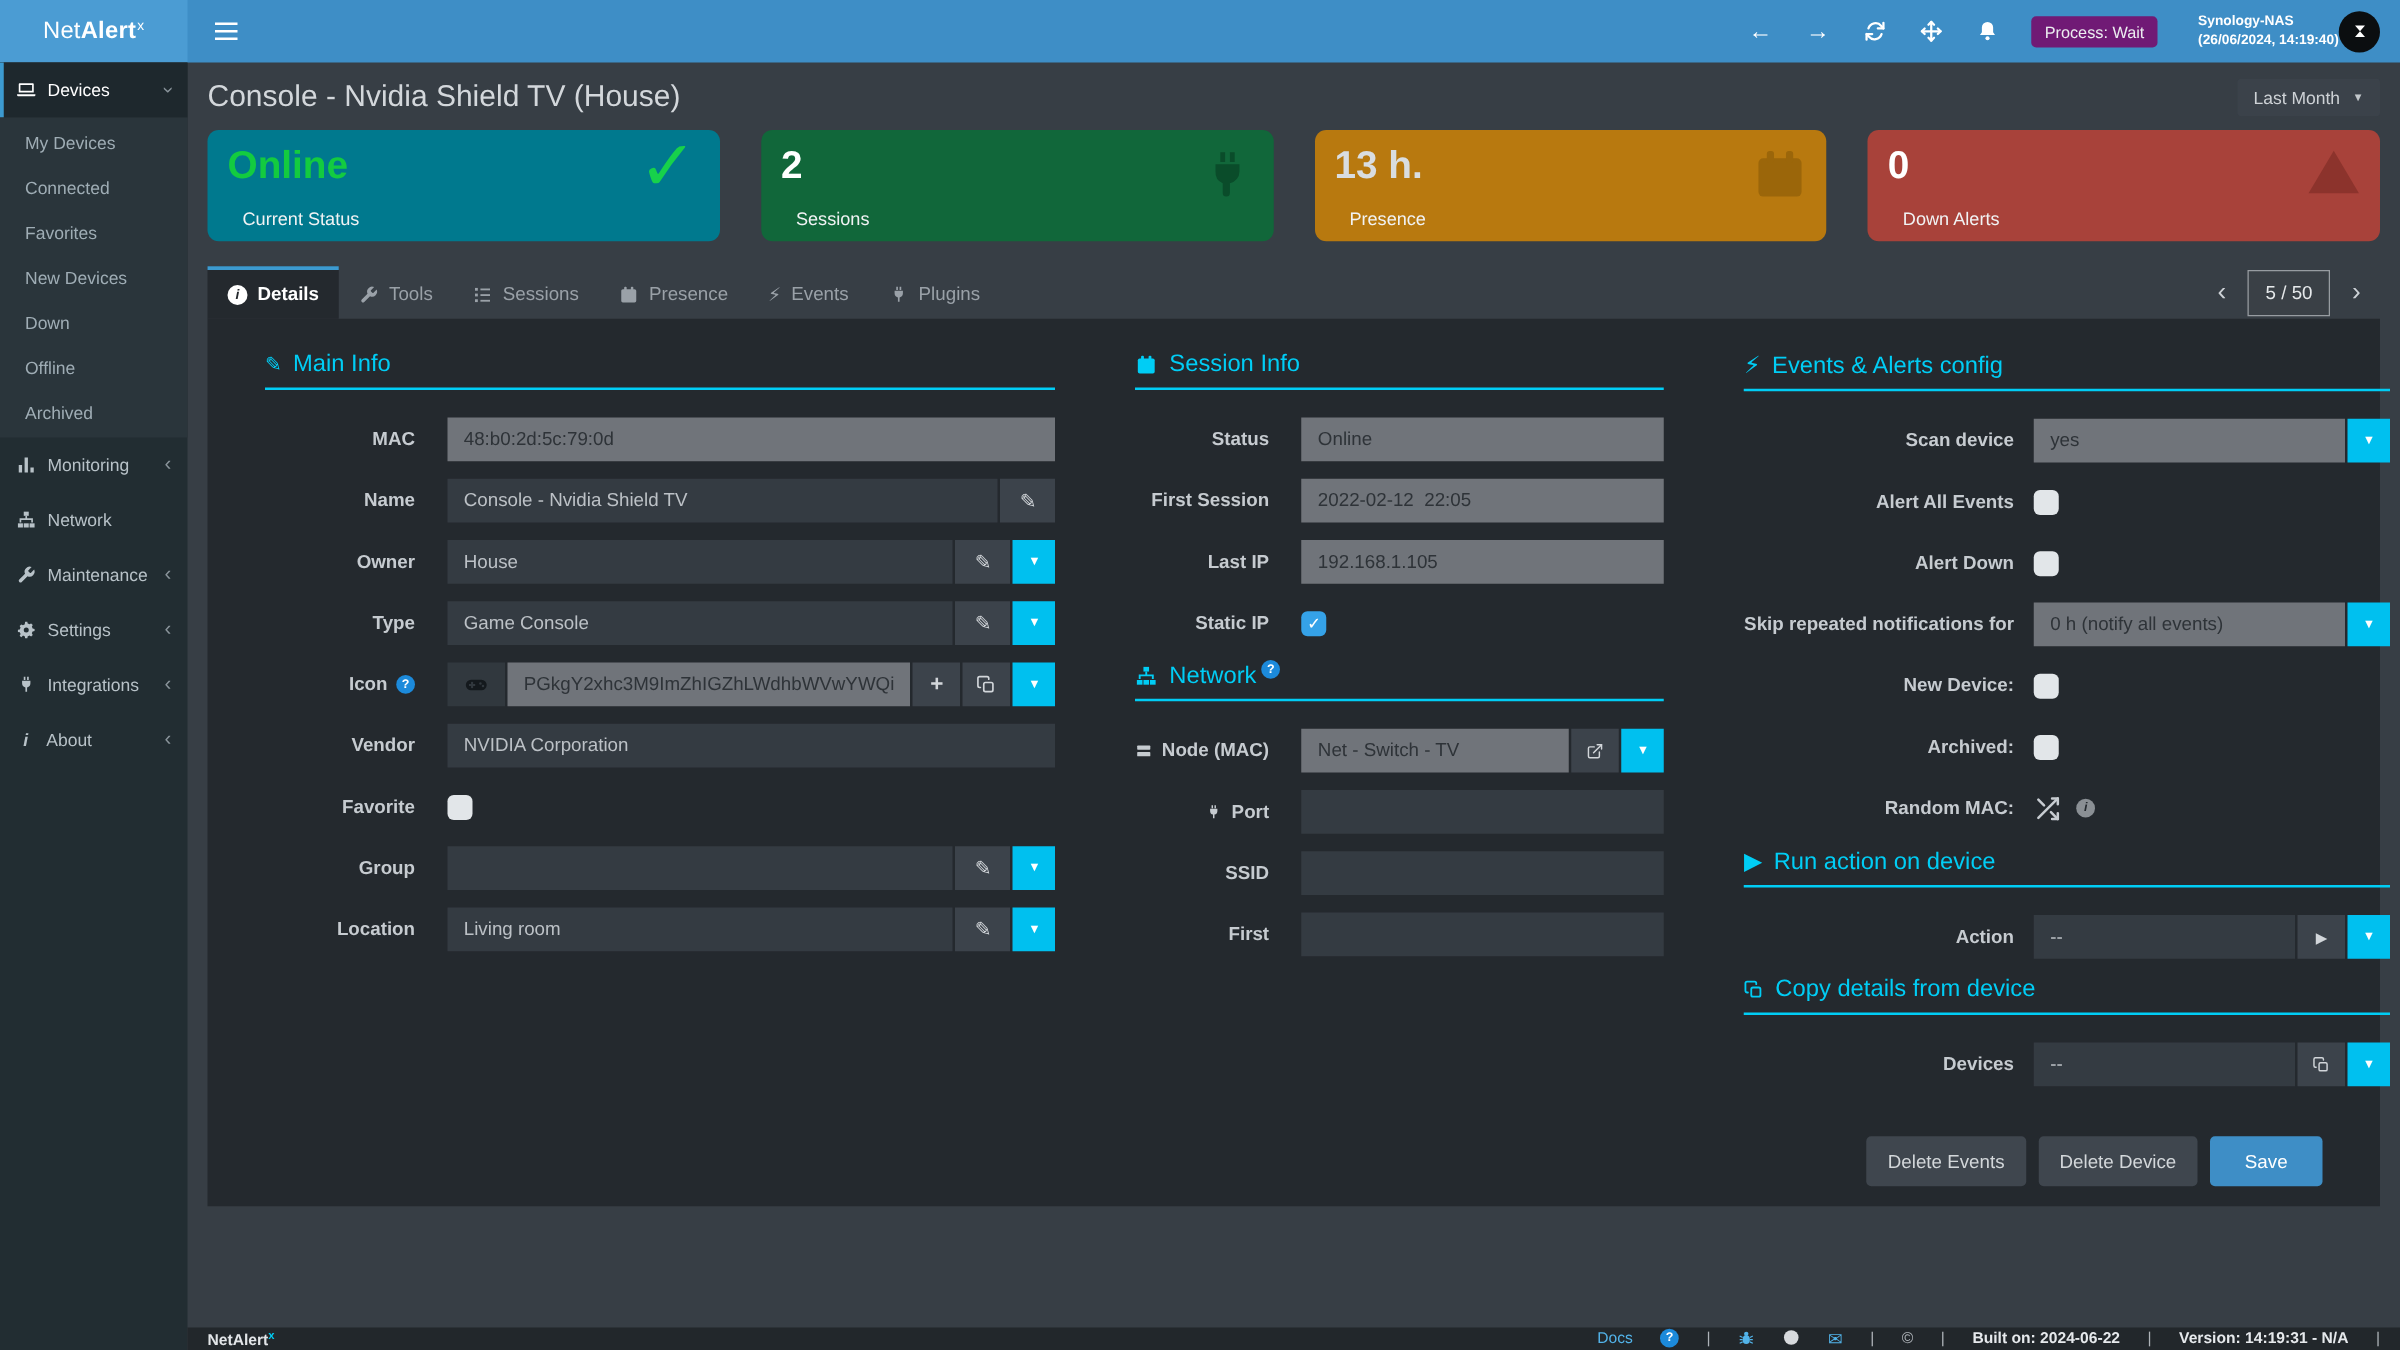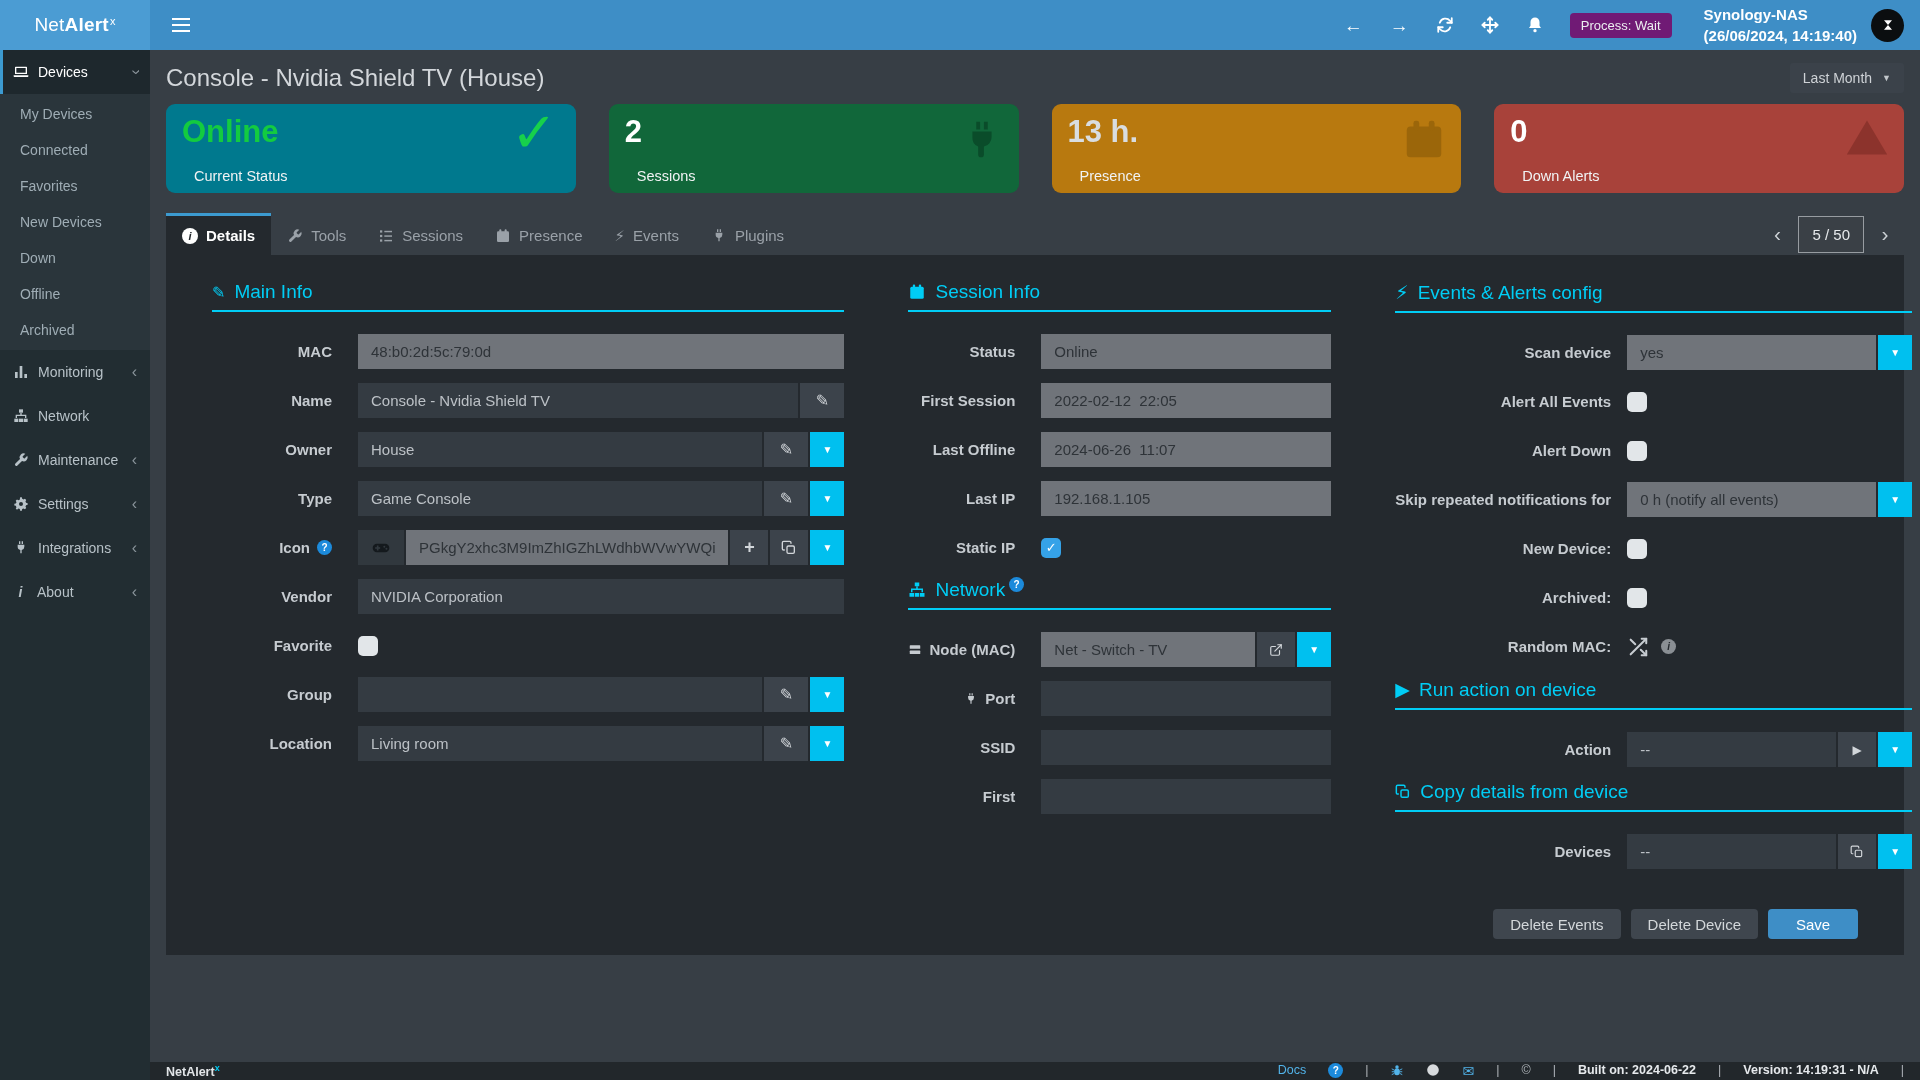--- a/index.html
+++ b/index.html
@@ -19,21 +19,21 @@
   .logo .bold{font-weight:bold}
   .logo sup{font-size:11px;margin-top:-9px;margin-left:1px}
   .nav-rest{flex:1;display:flex;align-items:center;padding:0 16px;color:#fff}
   .burger{width:18px;height:2px;background:#fff;position:relative;margin:0 6px;cursor:pointer}
   .burger::before,.burger::after{content:"";position:absolute;left:0;width:18px;height:2px;background:#fff}
   .burger::before{top:-6px}.burger::after{top:6px}
   .nav-spacer{flex:1}
   .nav-icons{display:flex;align-items:center;gap:27px;margin-right:26px}
   .nav-ic{color:#fff;cursor:pointer;font-size:19px;line-height:1}
   .process{background:#701a75;font-family:Liberation Sans, sans-serif;font-size:13px;color:#eceef0;padding:5px 11px;border-radius:4px;margin-right:32px;cursor:default}
-  .host{font-size:15px;line-height:1.4;font-weight:bold;color:#fff;margin-right:14px}
+  .host{font-size:11px;line-height:1.4;font-weight:bold;color:#fff;}
   .avatar{width:33px;height:33px;border-radius:50%;background:#0b0e10;display:flex;align-items:center;justify-content:center;cursor:pointer;color:#fff}
 
   
   .layout{display:flex;height:1030px}
   .sidebar{width:150px;background:#222d32;font-size:14px;color:#b8c2c8;flex:none}
   .side-item{height:44px;display:flex;align-items:center;gap:9px;padding:0 13px;cursor:pointer}
   .side-item.active{background:#1e282d;color:#fff;border-left:3px solid #3c9ad0;padding-left:10px}
   .side-ic{color:inherit;flex:none}
   .chev{display:inline-block;font-size:16px;color:#8a949b;line-height:1}
   .chev.right{margin-left:auto}
@@ -104,21 +104,21 @@
   .checkbox.checked::after{content:"\2713";color:#fff;font-size:13px;font-weight:bold}
   .textarea{width:100%;height:72px;background:#333a40;border:1px solid #454c53;cursor:text}
   .sup-q{width:15px;height:15px;border-radius:50%;background:#1c8adb;color:#fff;font-size:10px;font-weight:bold;display:inline-flex;align-items:center;justify-content:center;flex:none}
   .sup-q::before{content:"?"}
   .sect .sup-q{align-self:flex-start;margin-left:-5px;margin-top:-2px}
   .rand{display:flex;align-items:center;gap:12px;color:#c7ccd1}
   .info-dot{width:15px;height:15px;border-radius:50%;background:#8a8f94;color:#24292e;font-size:10px;font-weight:bold;display:inline-flex;align-items:center;justify-content:center;font-style:italic}
   .info-dot::before{content:"i"}
   .play-g::before{content:"\25B6"}
   .panel-btns{display:flex;justify-content:flex-end;gap:10px;margin-top:26px}
-  .pb{height:30px;padding:0 17px;display:flex;align-items:center;background:#3f464e;color:#d3d7da;border-radius:4px;font-size:15px;cursor:pointer}
+  .pb{height:40px;padding:0 17px;display:flex;align-items:center;background:#3f464e;color:#d3d7da;border-radius:4px;font-size:15px;cursor:pointer}
   .pb.save{background:#3e8ec6;color:#fff;min-width:90px;justify-content:center}
 
   
   .footer{margin-top:auto;background:#22272b;height:18px;display:flex;align-items:center;justify-content:space-between;padding:0 16px;font-size:12.5px;color:#aeb3b8}
   .f-brand{color:#e2e5e8;font-weight:bold;cursor:pointer}
   .f-brand sup{color:#00cdf5;font-size:9px}
   .f-right{display:flex;align-items:flex-start;gap:22px}
   .f-link{color:#52b3e9;cursor:pointer}
   .f-strong{color:#e6e9ec;font-weight:bold}
   .mail-g{color:#52b3e9;font-size:14px}
@@ -517,28 +517,20 @@
 
           <div class="row">
             <div class="lbl">
                 <span>First Session</span>
               </div>
             <div class="field">
                 <div class="inp ro">2022-02-12  22:05</div>
               </div>
           </div>
 
-          <div class="row">
-            <div class="lbl">
-                <span>Last Offline</span>
-              </div>
-            <div class="field">
-                <div class="inp ro">2024-06-26  11:07</div>
-              </div>
-          </div>
 
           <div class="row">
             <div class="lbl">
                 <span>Last IP</span>
               </div>
             <div class="field">
                 <div class="inp ro">192.168.1.105</div>
               </div>
           </div>
 

